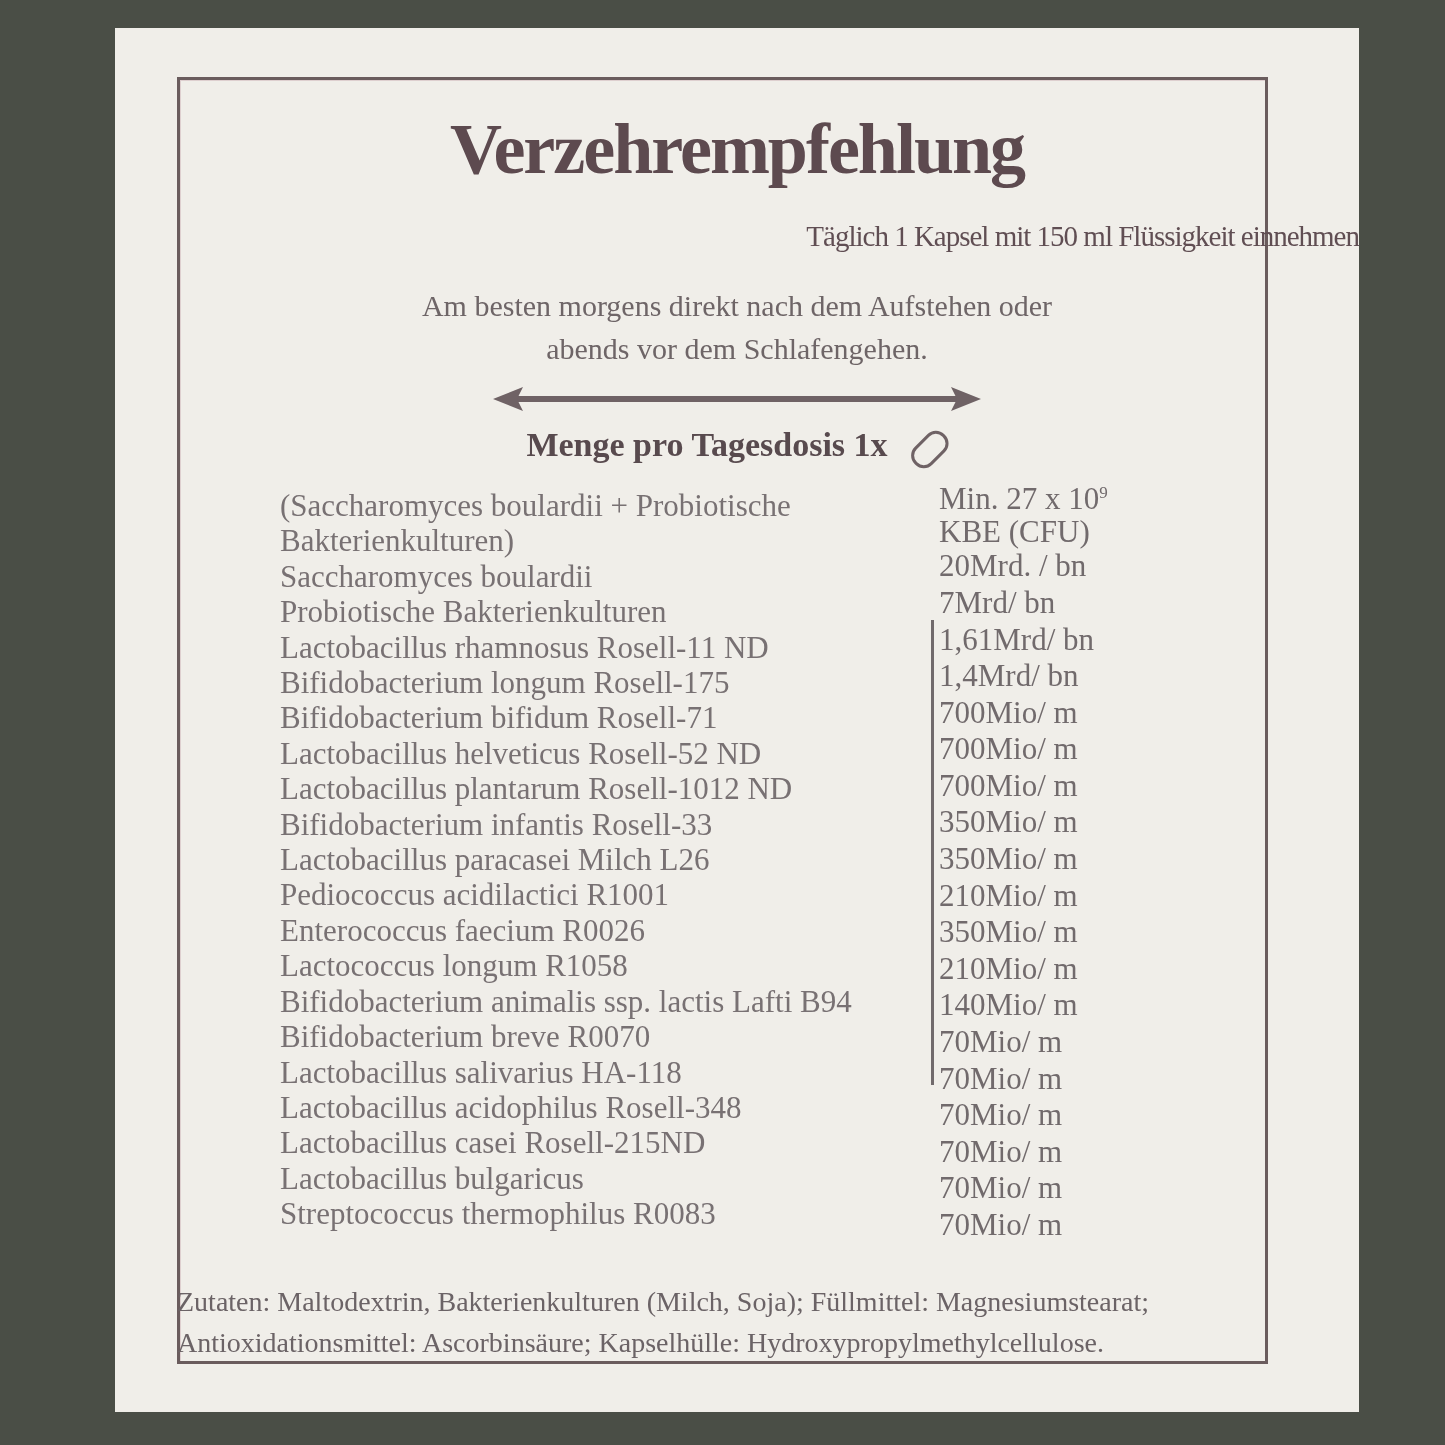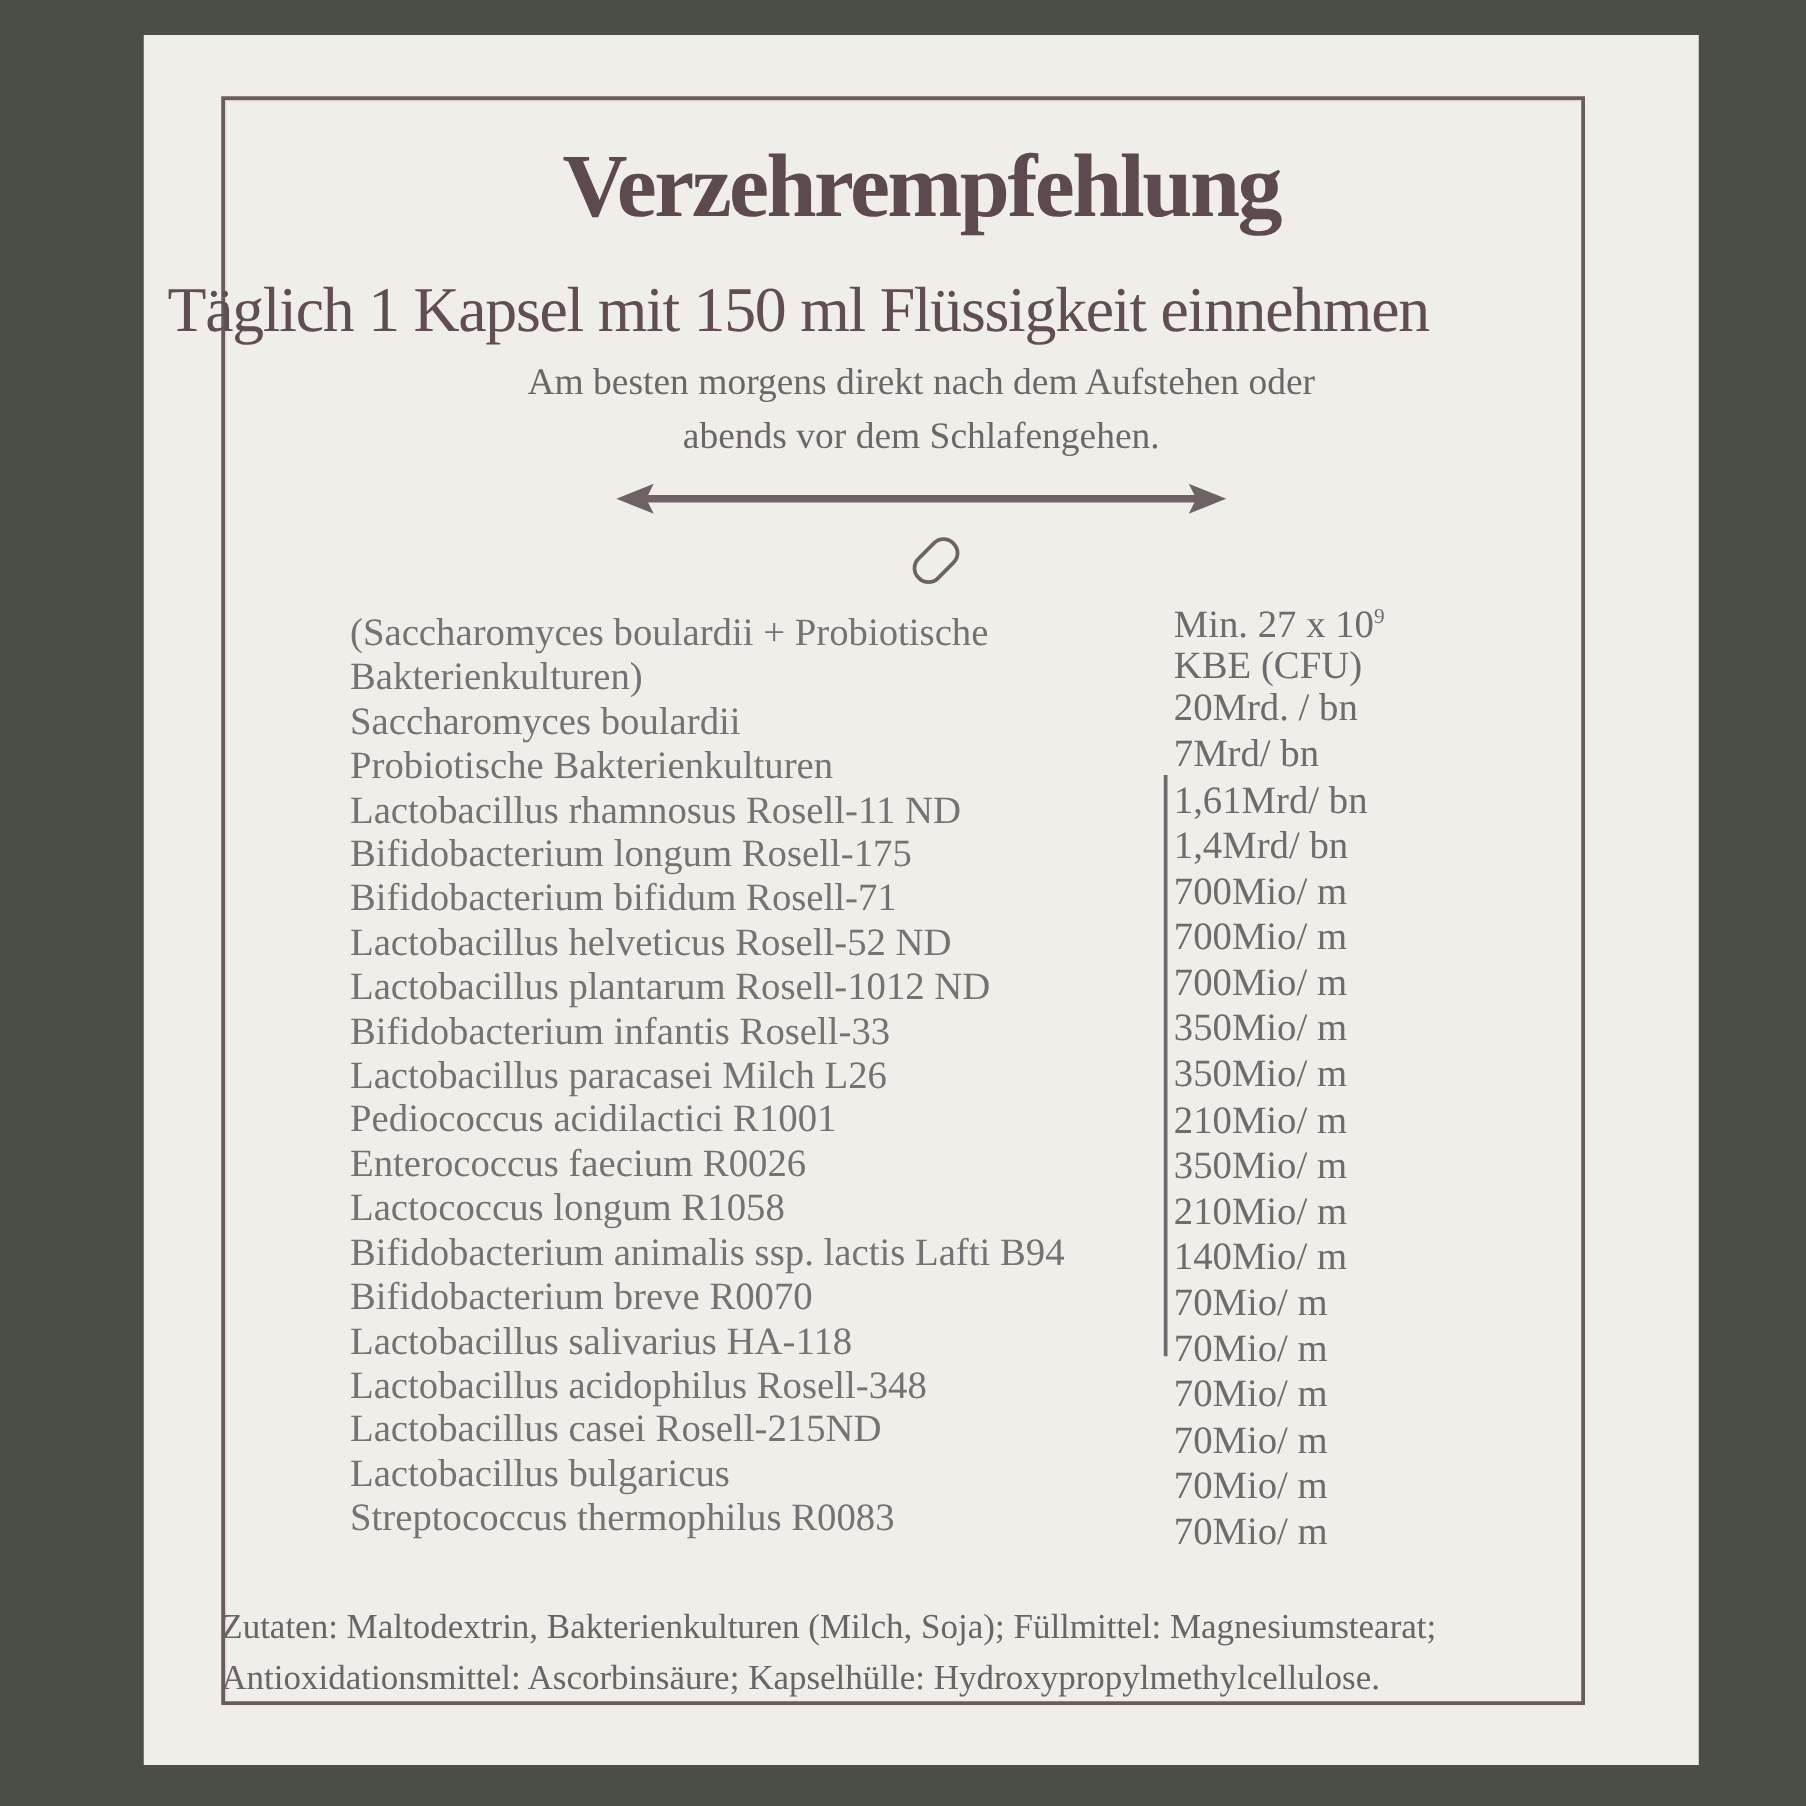--- a/index.html
+++ b/index.html
@@ -27,26 +27,25 @@
   .title {
     position: absolute; left: 0; top: 80px; width: 100%;
     text-align: center;
     font-size: 72px; font-weight: bold;
     letter-spacing: -2px;
     color: #5d4a4f;
     margin: 0;
   }
   .subtitle {
     position: absolute; left: 0; top: 192px; width: 100%;
-    text-align: left;
-    font-size: 51px; font-weight: normal;
+    text-align: right;
+    font-size: 29px; font-weight: normal;
     letter-spacing: -1px;
     color: #604e53;
     margin: 0;
-    padding-left: 19px;
   }
   .note {
     position: absolute; left: 0; top: 256px; width: 100%;
     text-align: center;
     font-size: 30px; line-height: 43px;
     color: #6e6567;
     margin: 0;
   }
   .arrow-wrap {
     position: absolute; left: 0; top: 356px; width: 100%;
@@ -118,21 +117,21 @@
 
   <div class="arrow-wrap">
     <svg width="488" height="30" viewBox="0 0 488 30">
       <line x1="20" y1="15" x2="468" y2="15" stroke="#6f6265" stroke-width="6"></line>
       <polygon points="0,15 30,3 24,15 30,27" fill="#6f6265"></polygon>
       <polygon points="488,15 458,3 464,15 458,27" fill="#6f6265"></polygon>
     </svg>
   </div>
 
   <div class="dose-row">
-    <span class="capsule"></span>
+    <span>Menge pro Tagesdosis 1x</span><span class="capsule"></span>
   </div>
 
   <div class="col-names">
     <div>
       <span>(Saccharomyces boulardii + Probiotische</span><br>
       <span>Bakterienkulturen)</span>
     </div>
     <div>
 
         <div>Saccharomyces boulardii</div>

